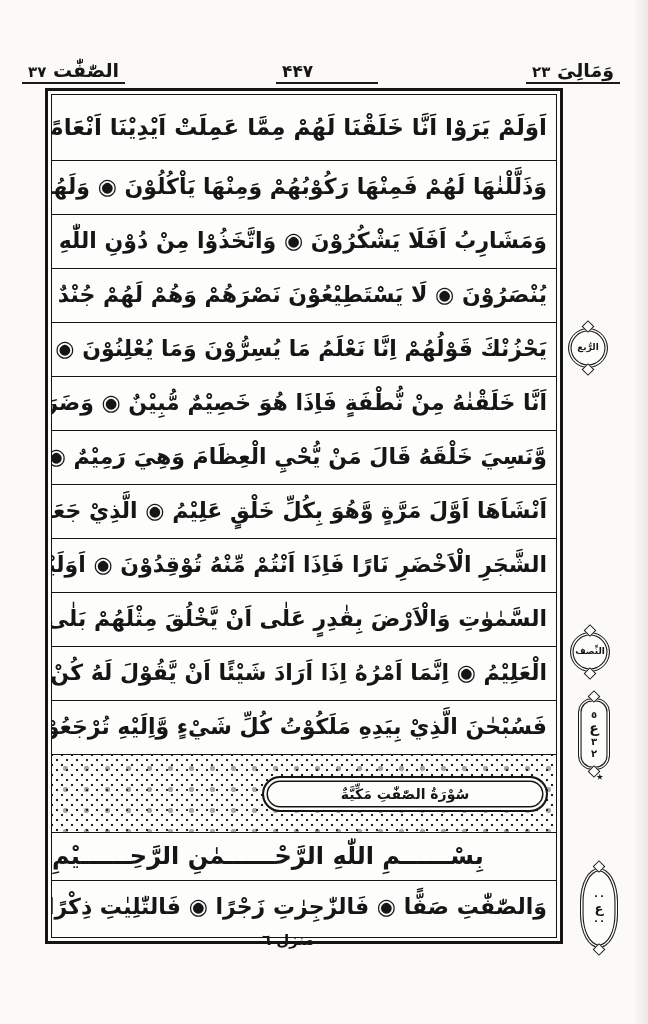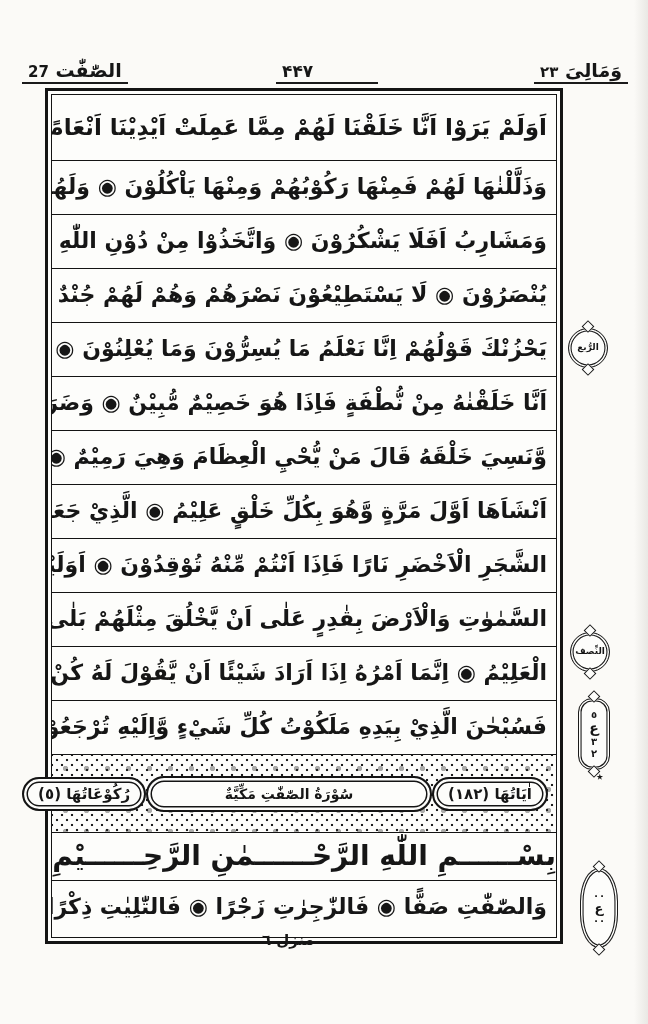--- a/index.html
+++ b/index.html
@@ -20,21 +20,21 @@
     position:absolute;top:44px;left:0;right:0;height:40px;
     direction:rtl;
   }
   .head-item{
     position:absolute;bottom:0;
     font-weight:bold;font-size:19px;
     border-bottom:2px solid #1a1a1a;
     padding:0 6px 1px 6px;
     white-space:nowrap;
   }
-  .head-juz{right:20px;}
+  .head-juz{right:28px;}
   .head-page{right:270px;width:90px;text-align:left;font-size:17px;}
   .head-surah{left:22px;}
   .head-item small{font-size:15px;font-weight:bold;}
   
   .frame{
     position:absolute;left:45px;top:88px;width:518px;height:856px;
     border:3px solid #141414;
     padding:3px;
     background:#fdfdfb;
     box-sizing:border-box;
@@ -90,22 +90,22 @@
   .cart-center{
     border-radius:24px;
     font-size:14px;
     padding:8px 26px;
     min-width:230px;
   }
   
   .bismillah-row{
     height:48px;box-sizing:border-box;
     border-bottom:1.6px solid #141414;
-    direction:rtl;text-align:right;
-    font-size:28px;font-weight:bold;line-height:46px;
+    direction:rtl;text-align:left;
+    font-size:24px;font-weight:bold;line-height:46px;
     white-space:nowrap;overflow:hidden;
   }
   .last-line{flex:1;border-bottom:none;}
   
   .footer{
     position:absolute;top:931px;left:238px;width:100px;
     text-align:center;font-size:15px;font-weight:bold;direction:rtl;
   }
   
   .medallion{
@@ -149,43 +149,41 @@
 <div class="page">
 
   <div class="runhead">
     <div class="head-item head-juz">
       <span>وَمَالِىَ</span>
       <small>۲۳</small>
     </div>
     <div class="head-item head-page">۴۴۷</div>
     <div class="head-item head-surah">
       <span>الصّٰفّٰت</span>
-      <small>27</small>
+      <small>٣٧</small>
     </div>
   </div>
 
   <div class="frame">
     <div class="frame-inner">
       <div class="line tall">اَوَلَمْ يَرَوْا اَنَّا خَلَقْنَا لَهُمْ مِمَّا عَمِلَتْ اَيْدِيْنَا اَنْعَامًا فَهُمْ لَهَا مٰلِكُوْنَ ◉</div>
       <div class="line">وَذَلَّلْنٰهَا لَهُمْ فَمِنْهَا رَكُوْبُهُمْ وَمِنْهَا يَاْكُلُوْنَ ◉ وَلَهُمْ فِيْهَا مَنَافِعُ</div>
       <div class="line">وَمَشَارِبُ اَفَلَا يَشْكُرُوْنَ ◉ وَاتَّخَذُوْا مِنْ دُوْنِ اللّٰهِ اٰلِهَةً لَّعَلَّهُمْ</div>
       <div class="line">يُنْصَرُوْنَ ◉ لَا يَسْتَطِيْعُوْنَ نَصْرَهُمْ وَهُمْ لَهُمْ جُنْدٌ مُّحْضَرُوْنَ ◉ فَلَا</div>
       <div class="line">يَحْزُنْكَ قَوْلُهُمْ اِنَّا نَعْلَمُ مَا يُسِرُّوْنَ وَمَا يُعْلِنُوْنَ ◉ اَوَلَمْ يَرَ الْاِنْسَانُ</div>
       <div class="line">اَنَّا خَلَقْنٰهُ مِنْ نُّطْفَةٍ فَاِذَا هُوَ خَصِيْمٌ مُّبِيْنٌ ◉ وَضَرَبَ لَنَا مَثَلًا</div>
       <div class="line">وَّنَسِيَ خَلْقَهُ قَالَ مَنْ يُّحْيِ الْعِظَامَ وَهِيَ رَمِيْمٌ ◉ قُلْ يُحْيِيْهَا الَّذِيْ</div>
       <div class="line">اَنْشَاَهَا اَوَّلَ مَرَّةٍ وَّهُوَ بِكُلِّ خَلْقٍ عَلِيْمُ ◉ الَّذِيْ جَعَلَ لَكُمْ مِّنَ</div>
       <div class="line">الشَّجَرِ الْاَخْضَرِ نَارًا فَاِذَا اَنْتُمْ مِّنْهُ تُوْقِدُوْنَ ◉ اَوَلَيْسَ الَّذِيْ خَلَقَ</div>
       <div class="line">السَّمٰوٰتِ وَالْاَرْضَ بِقٰدِرٍ عَلٰى اَنْ يَّخْلُقَ مِثْلَهُمْ بَلٰى وَهُوَ الْخَلّٰقُ</div>
       <div class="line">الْعَلِيْمُ ◉ اِنَّمَا اَمْرُهُ اِذَا اَرَادَ شَيْئًا اَنْ يَّقُوْلَ لَهُ كُنْ فَيَكُوْنُ ◉</div>
       <div class="line">فَسُبْحٰنَ الَّذِيْ بِيَدِهِ مَلَكُوْتُ كُلِّ شَيْءٍ وَّاِلَيْهِ تُرْجَعُوْنَ ◉</div>
 
       <div class="band">
-        <div class="cartouche cart-side">اٰيَاتُهَا (١٨٢)</div>
         <div class="cartouche cart-center">سُوْرَةُ الصّٰفّٰتِ مَكِّيَّةٌ</div>
-        <div class="cartouche cart-side">رُكُوْعَاتُهَا (٥)</div>
       </div>
 
       <div class="bismillah-row">بِسْــــــمِ اللّٰهِ الرَّحْــــــمٰنِ الرَّحِــــــيْمِ</div>
 
       <div class="line last-line">وَالصّٰفّٰتِ صَفًّا ◉ فَالزّٰجِرٰتِ زَجْرًا ◉ فَالتّٰلِيٰتِ ذِكْرًا ◉</div>
     </div>
   </div>
 
   <div class="footer">منزل ٦</div>
 

